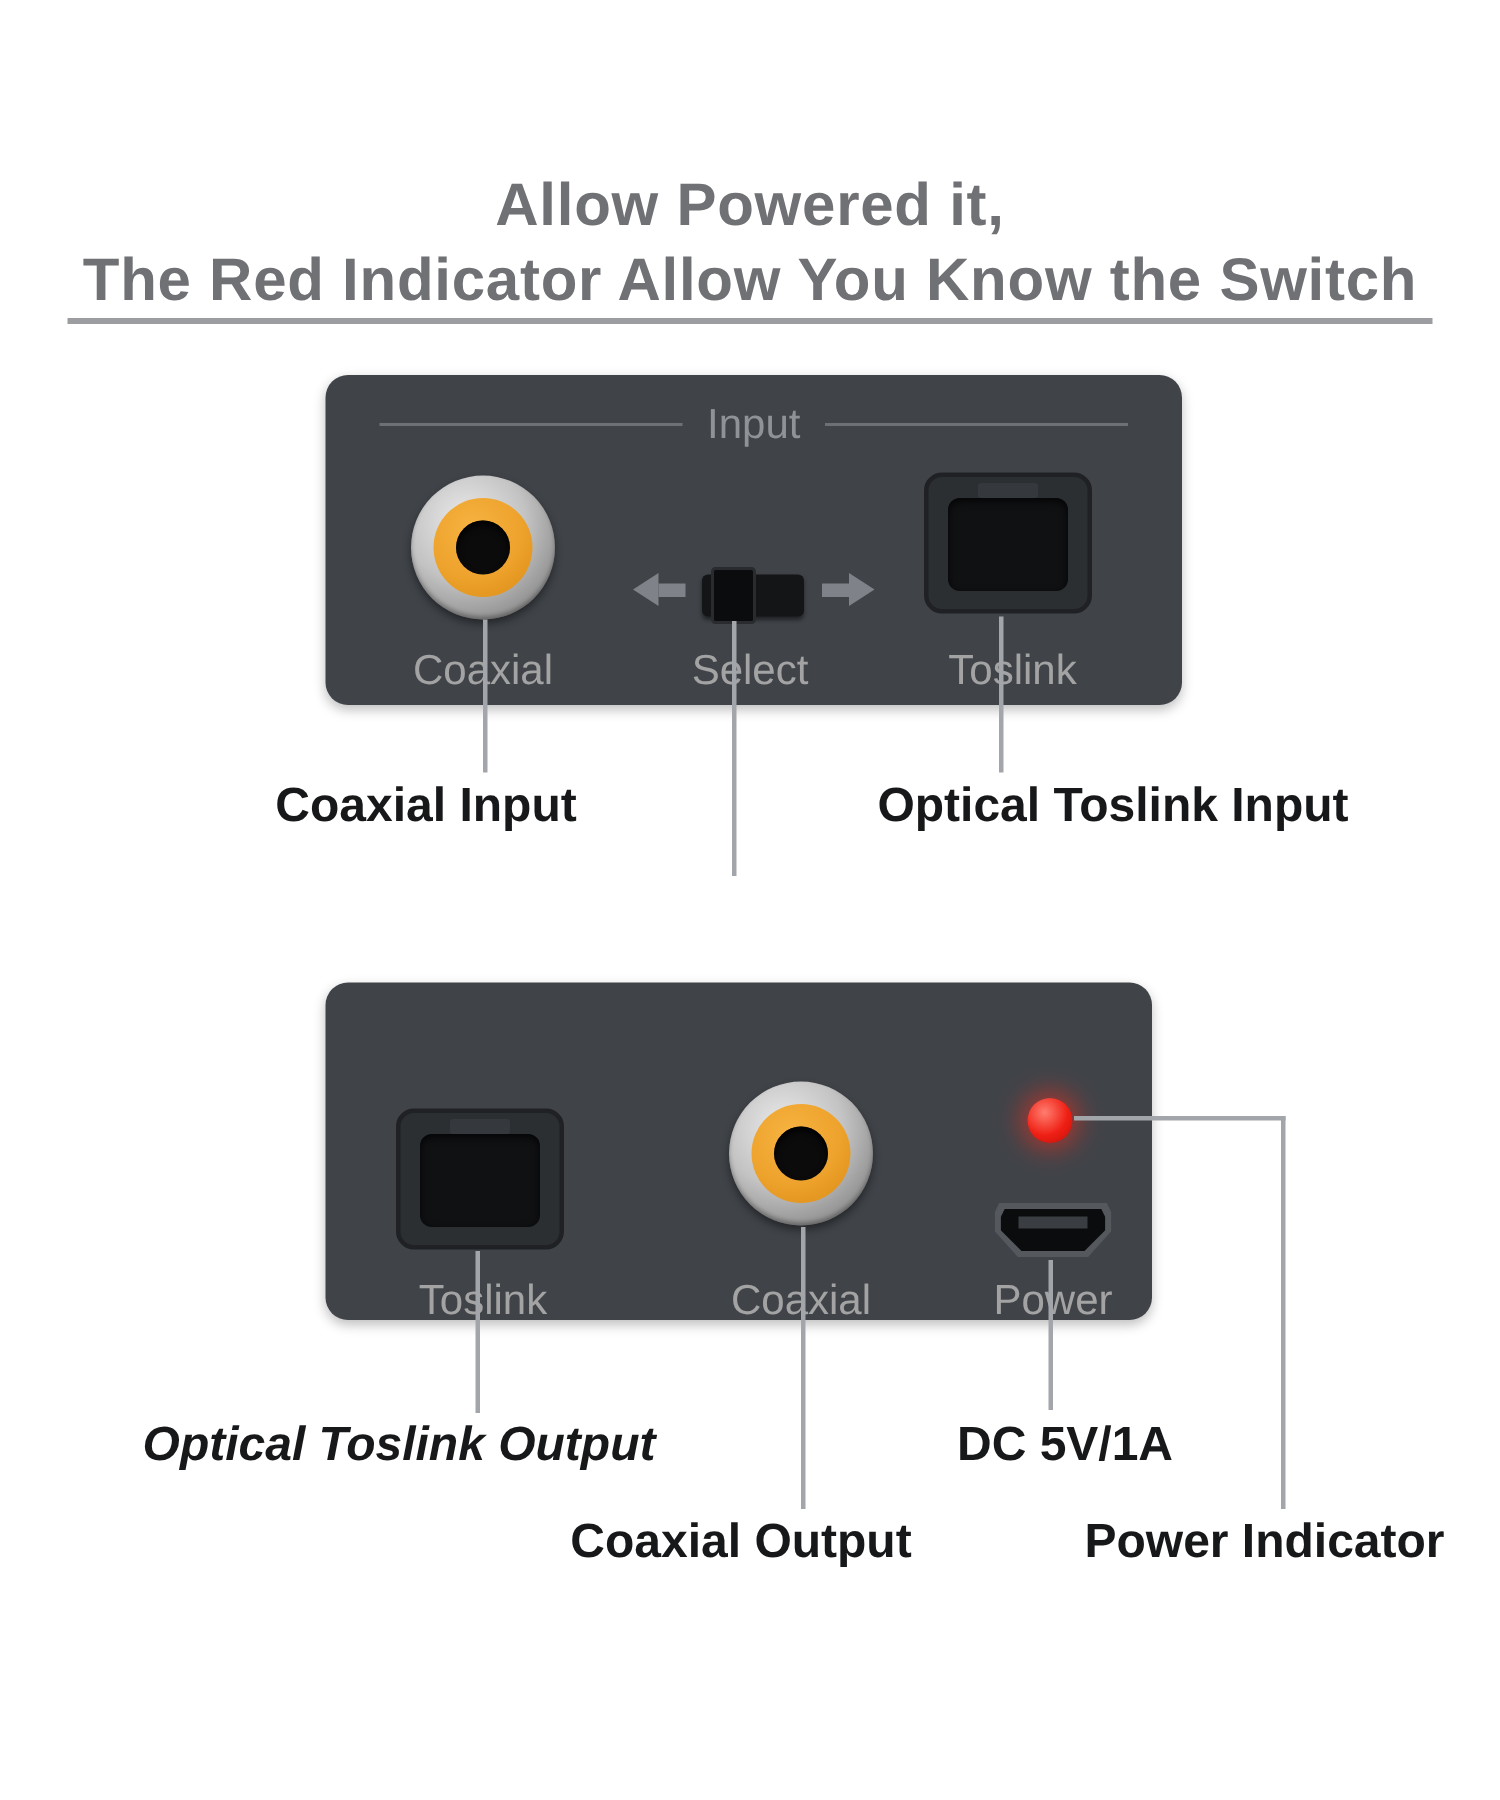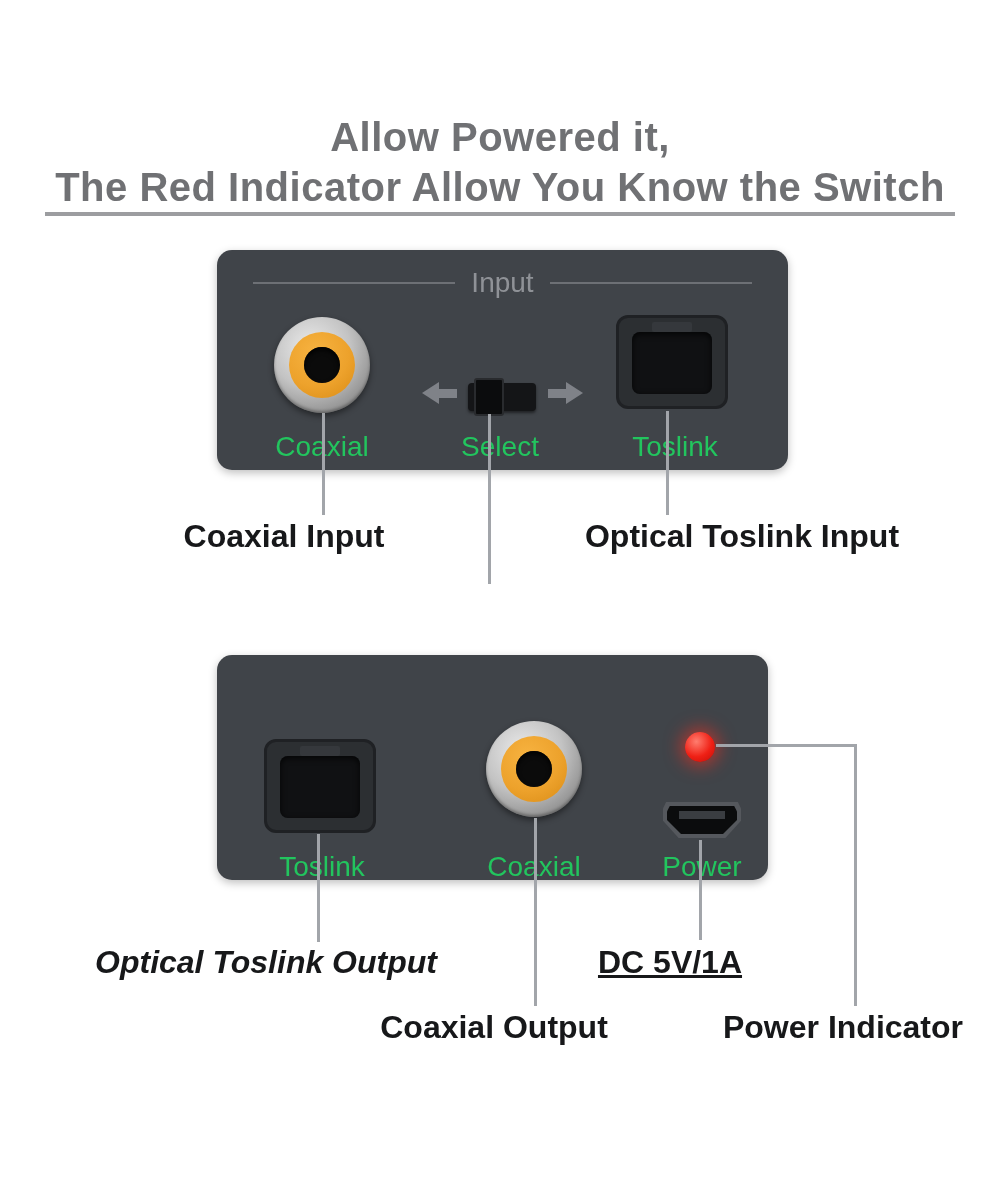--- a/index.html
+++ b/index.html
@@ -20,21 +20,21 @@
 
   
   .panel { position: absolute; background: #404449; border-radius: 15px; box-shadow: 0 3px 8px rgba(0,0,0,0.25); }
   .panel-input  { left: 217px; top: 250px; width: 571px; height: 220px; }
   .panel-output { left: 217px; top: 655px; width: 551px; height: 225px; }
 
   .panel-header { position: absolute; top: 16px; left: 36px; right: 36px; height: 34px; display: flex; align-items: center; gap: 16px; }
   .hline { flex: 1; height: 2px; background: #6d7075; }
   .panel-header-text { font-size: 28px; color: #8f9297; }
 
-  .port-label { position: absolute; transform: translateX(-50%); font-size: 28px; color: #22c55e; white-space: nowrap; }
+  .port-label { position: absolute; transform: translateX(-50%); font-size: 28px; color: #a3a3a3; white-space: nowrap; }
 
   
   .coax {
     position: absolute; width: 96px; height: 96px; border-radius: 50%;
     background: radial-gradient(circle at 38% 32%, #ebebeb 0%, #c3c3c3 45%, #8c8c8c 80%, #767676 100%);
     box-shadow: 0 3px 6px rgba(0,0,0,0.45), inset 0 -2px 3px rgba(0,0,0,0.3);
     display: flex; align-items: center; justify-content: center;
   }
   .coax-orange {
     width: 66px; height: 66px; border-radius: 50%;
@@ -90,21 +90,21 @@
   .cl-dc          { left: 699px; top: 840px; height: 100px; }
   .cl-coax-out    { left: 534px; top: 818px; height: 188px; }
   .cl-power-h     { left: 716px; top: 744px; width: 141px; }
   .cl-power-v     { left: 854px; top: 744px; height: 262px; }
 
   .callout { position: absolute; transform: translateX(-50%); font-size: 32px; font-weight: 600; color: #17181a; white-space: nowrap; }
   .t-coax-in     { left: 284px; top: 518px; }
   .t-toslink-in  { left: 742px; top: 518px; }
   .t-select      { left: 537px; top: 587px; }
   .t-toslink-out { left: 266px; top: 944px; font-style: italic; }
-  .t-dc          { left: 670px; top: 944px; text-decoration: underline; }
+  .t-dc          { left: 710px; top: 944px; }
   .t-coax-out    { left: 494px; top: 1009px; }
   .t-power       { left: 843px; top: 1009px; }
 </style>
 </head>
 <body>
 
 <div class="stage">
 
   <div class="title">
     <div>Allow Powered it,</div>

